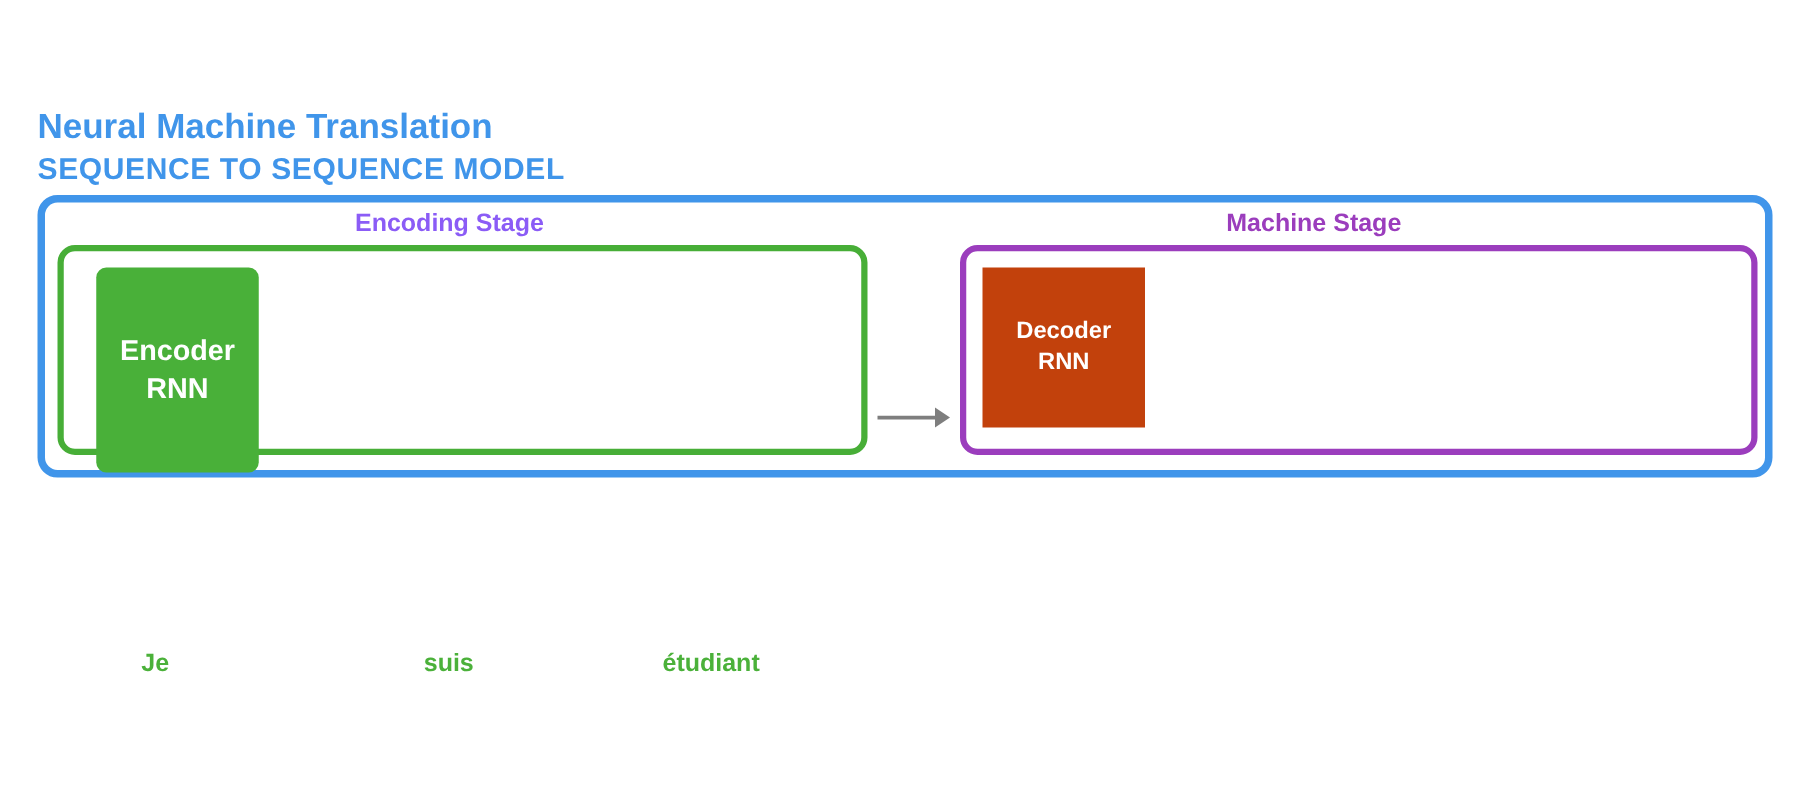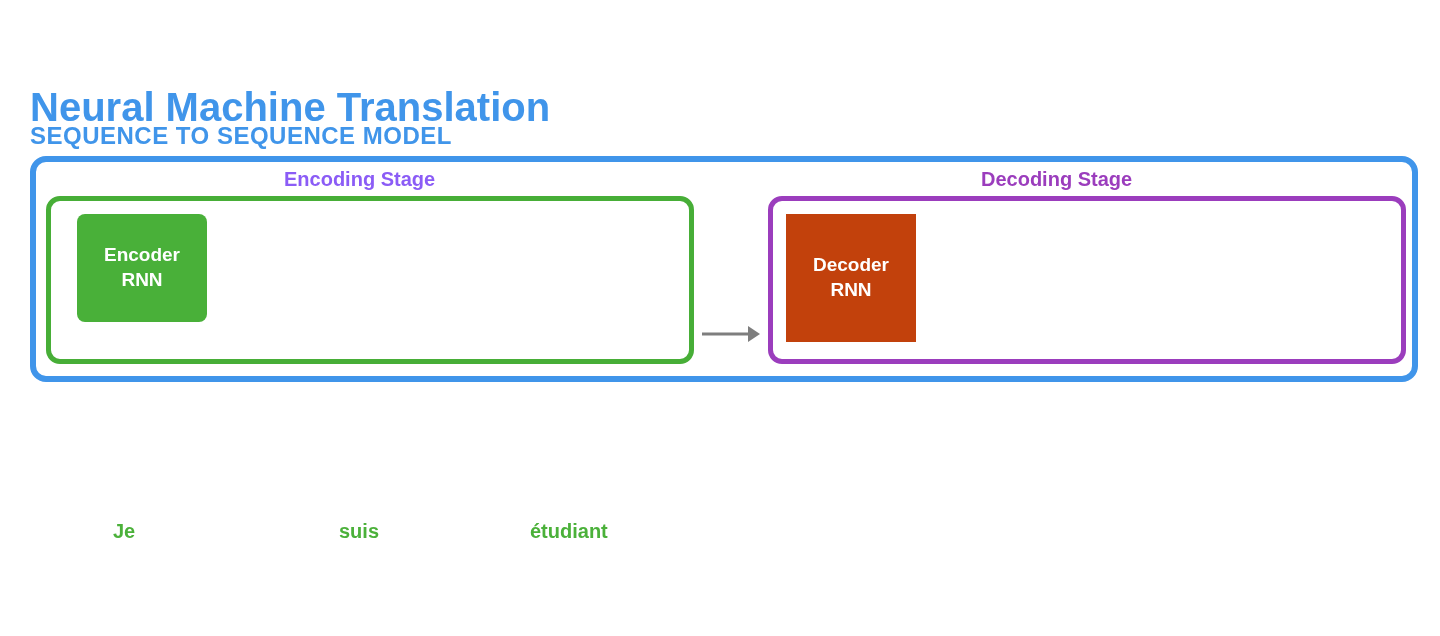--- a/index.html
+++ b/index.html
@@ -11,21 +11,21 @@
       font-family: -apple-system, BlinkMacSystemFont, "Segoe UI", Helvetica, Arial, sans-serif;
       background: #ffffff;
       width: 1440px;
       height: 636px;
       position: relative;
     }
     .title {
       position: absolute;
       left: 30px;
       top: 85px;
-      font-size: 40px;
+      font-size: 28px;
       font-weight: 700;
       color: #4095EA;
     }
     .subtitle {
       position: absolute;
       left: 30px;
       top: 122px;
       font-size: 24px;
       font-weight: 700;
       color: #4095EA;
@@ -75,29 +75,29 @@
       height: 168px;
       border: 5px solid #9B3DBD;
       border-radius: 14px;
       background: #ffffff;
     }
     .encoder-block {
       position: absolute;
       left: 77px;
       top: 214px;
       width: 130px;
-      height: 108px;
+      height: 164px;
       background: #49B039;
       border-radius: 8px;
       display: flex;
       align-items: center;
       justify-content: center;
       text-align: center;
       color: #ffffff;
-      font-size: 19px;
+      font-size: 23px;
       font-weight: 600;
       line-height: 1.3;
     }
     .decoder-block {
       position: absolute;
       left: 786px;
       top: 214px;
       width: 130px;
       height: 128px;
       background: #c2410c;
@@ -144,21 +144,21 @@
   </style>
 </head>
 <body>
 
 <div class="title">Neural Machine Translation</div>
 <div class="subtitle">SEQUENCE TO SEQUENCE MODEL</div>
 
 <div class="outer-box"></div>
 
 <div class="encoding-label">Encoding Stage</div>
-<div class="decoding-label">Decoding Stage</div>
+<div class="decoding-label">Machine Stage</div>
 
 <div class="encoding-box"></div>
 <div class="decoding-box"></div>
 
 <div class="encoder-block">Encoder<br>RNN</div>
 <div class="decoder-block">Decoder<br>RNN</div>
 
 <div class="arrow">
   <svg viewBox="0 0 60 24">
     <line x1="2" y1="12" x2="50" y2="12" stroke="#7E7E7E" stroke-width="3"></line>

